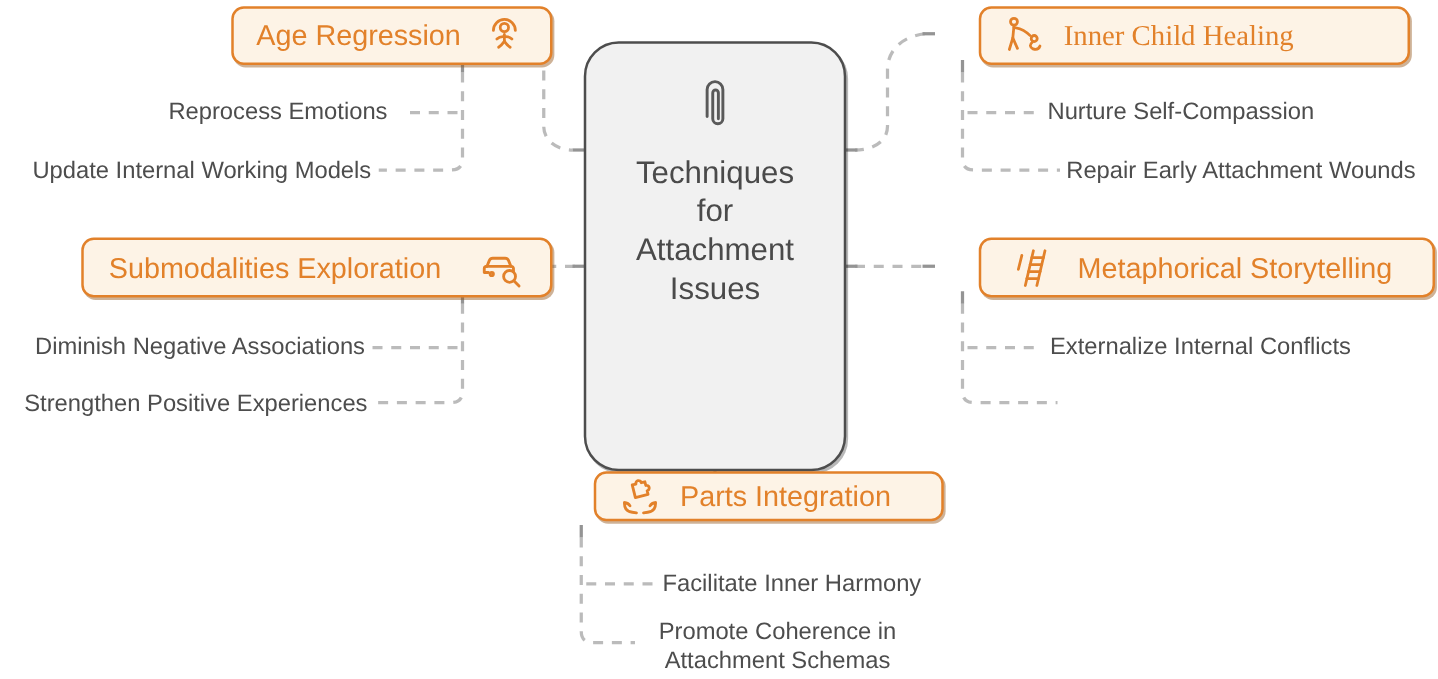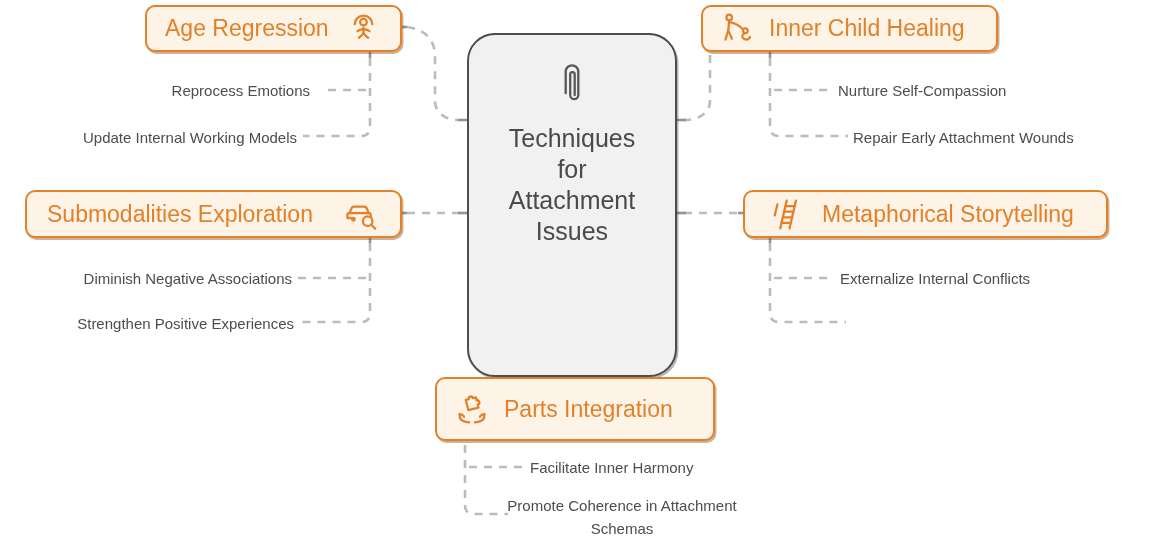--- a/index.html
+++ b/index.html
@@ -17,40 +17,41 @@
   svg.connectors{position:absolute;left:0;top:0;z-index:1;}
   .dash{fill:none;stroke:var(--connector);stroke-width:2.6;stroke-dasharray:8 7;}
   .stub{fill:none;stroke:var(--stub);stroke-width:2.6;}
   .node{position:absolute;z-index:2;display:flex;align-items:center;border-radius:10px;white-space:nowrap;}
   .branch-node{
     background:var(--branch-fill);
     border:2.5px solid var(--accent);
     color:var(--accent);
     font-size:23px;font-weight:500;
     box-shadow:1.5px 2px 0 rgba(146,85,24,0.45);
+    margin-left:40px;
   }
   .branch-node .label{flex:1;}
   .branch-node .icon{display:flex;align-items:center;justify-content:center;}
   .branch-node .icon svg{display:block;}
   .icon svg{stroke:var(--accent);fill:none;stroke-width:2.4;stroke-linecap:round;stroke-linejoin:round;}
   .center-node{
     left:467px;top:33px;width:210px;height:344px;
     background:var(--center-fill);
     border:2.5px solid var(--center-border);
     border-radius:28px;
     flex-direction:column;align-items:center;justify-content:flex-start;
     padding-top:22px;
     box-shadow:1.5px 2px 0 rgba(0,0,0,0.28);
     white-space:normal;
   }
   .center-node .clip svg{stroke:#5A5A5A;fill:none;stroke-width:2.6;stroke-linecap:round;stroke-linejoin:round;display:block;}
   .center-title{margin-top:8px;text-align:center;color:#4A4A4A;font-size:25px;line-height:31px;}
   .sub{
     position:absolute;z-index:2;
-    color:var(--text-gray);font-size:15px;line-height:23px;white-space:nowrap;
+    color:var(--text-gray);font-size:19px;line-height:23px;white-space:nowrap;
     transform:translateY(-50%);
   }
   .sub.r{text-align:right;}
   .sub.wrap{white-space:normal;text-align:center;transform:none;}
 </style>
 </head>
 <body>
 
 <div class="canvas">
 
@@ -112,21 +113,21 @@
         <path d="M10.5 15.5 a9.5 9.5 0 0 1 19 0"></path>
         <path d="M20 19 v6"></path>
         <path d="M20 21 q-4 -0.5 -6.5 2"></path>
         <path d="M20 21 q4 -0.5 6.5 2"></path>
         <path d="M20 25 q-2.5 3.5 -5 5"></path>
         <path d="M20 25 q2.5 3.5 5 5"></path>
       </svg>
     </span>
   </div>
 
-  <div class="node branch-node" style="left:701px;top:5px;width:297px;height:47px;padding:0 16px;gap:13px;">
+  <div class="node branch-node" style="left:743px;top:5px;width:345px;height:47px;padding:0 16px;gap:13px;font-family:Liberation Serif, serif;">
     <span class="icon">
       <svg width="37" height="37" viewBox="0 0 40 40">
         <circle cx="11" cy="8" r="3"></circle>
         <path d="M11 11.5 L10 22 L7 32"></path>
         <path d="M10 22 L14 31"></path>
         <path d="M11 13 Q19 14 25 20"></path>
         <circle cx="28.5" cy="22.5" r="2.6"></circle>
         <path d="M27 25.5 q-4 3.5 0.5 6 q4.5 1.5 6 -2.5"></path>
       </svg>
     </span>
@@ -155,21 +156,21 @@
         <path d="M15.6 11 h10"></path>
         <path d="M14.2 17 h10"></path>
         <path d="M12.8 23 h10"></path>
         <path d="M11.4 29 h10"></path>
         <path d="M7 9 L4 21"></path>
       </svg>
     </span>
     <span class="label">Metaphorical Storytelling</span>
   </div>
 
-  <div class="node branch-node" style="left:435px;top:377px;width:280px;height:64px;padding:0 16px;gap:13px;">
+  <div class="node branch-node" style="left:435px;top:377px;width:280px;height:40px;padding:0 16px;gap:13px;">
     <span class="icon">
       <svg width="38" height="38" viewBox="0 0 40 40">
         <path d="M14.5 9 h3.2 a2.2 2.2 0 1 1 4.6 0 h3.2 v3.2 a2.2 2.2 0 1 1 0 4.6 v3.2 h-11 z" transform="rotate(-14 20 14)"></path>
         <path d="M7 25.5 q-0.5 7 6.5 8 l3.5 0.5"></path>
         <path d="M7 25.5 q3.2 0.2 4.6 2.6"></path>
         <path d="M33 25.5 q0.5 7 -6.5 8 l-3.5 0.5"></path>
         <path d="M33 25.5 q-3.2 0.2 -4.6 2.6"></path>
       </svg>
     </span>
     <span class="label">Parts Integration</span>

